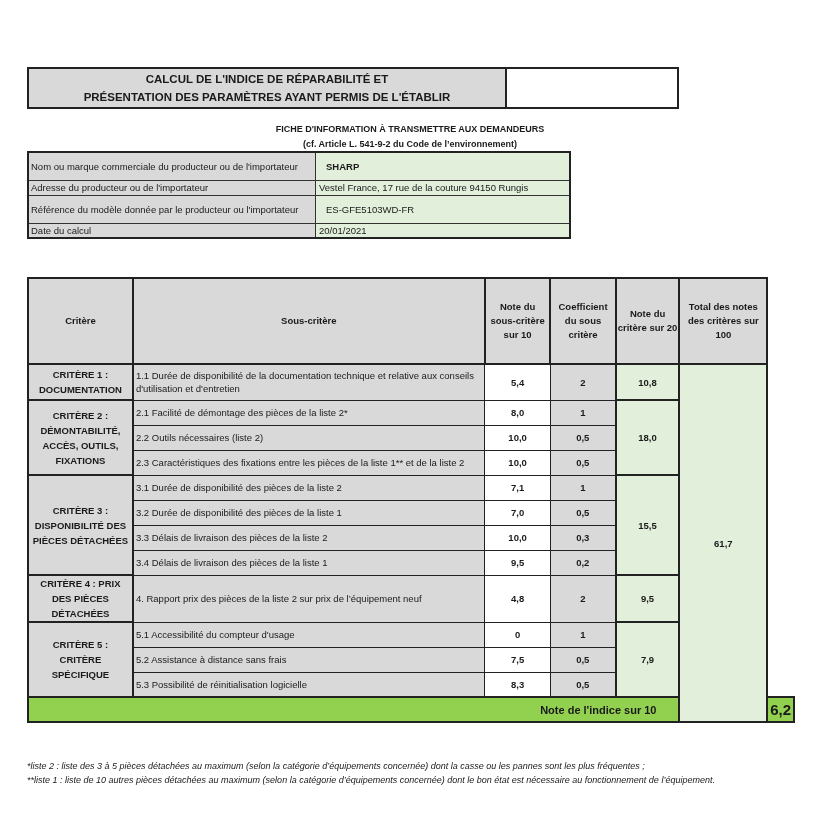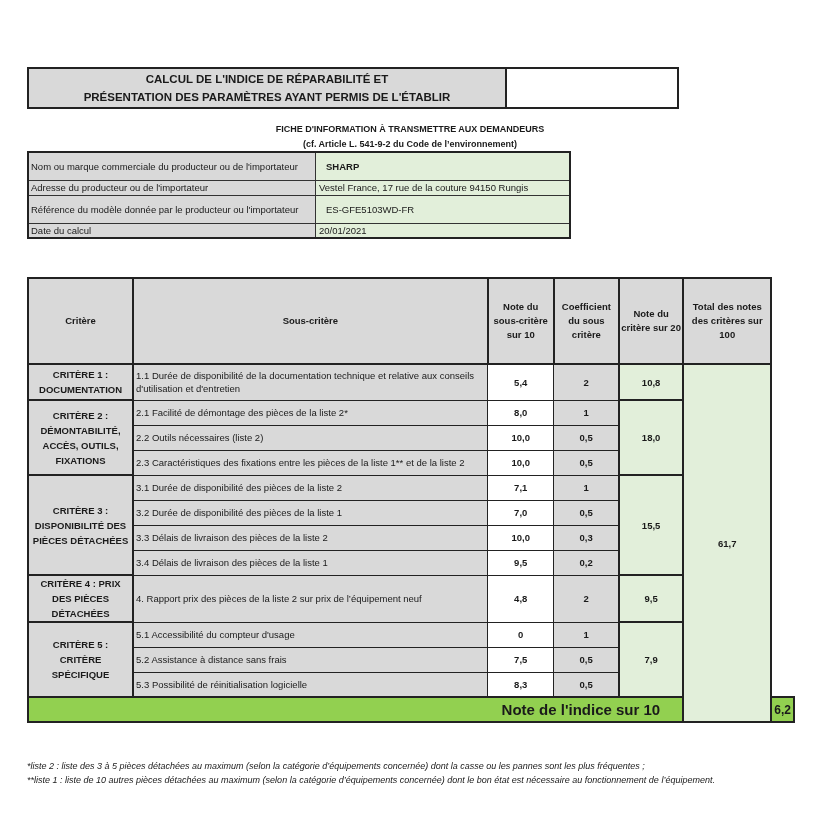--- a/index.html
+++ b/index.html
@@ -25,22 +25,22 @@
   #main td, #main th { box-sizing:border-box; }
   #main th { background:#d9d9d9; border:2px solid #222; font-weight:bold; font-size:9.5px; line-height:14px; text-align:center; height:86px; }
   #main td { border:1.5px solid #222; height:25px; padding:0 2px; }
   td.crit { background:#d9d9d9; font-weight:bold; text-align:center; line-height:15px; border:2px solid #222 !important; }
   td.sub { background:#d9d9d9; line-height:13px; }
   td.note { background:#ffffff; font-weight:bold; text-align:center; }
   td.coef { background:#d9d9d9; font-weight:bold; text-align:center; }
   td.cnote { background:#e2efda; font-weight:bold; text-align:center; border:2px solid #222 !important; }
   td.total { background:#e2efda; font-weight:bold; text-align:center; border:2px solid #222 !important; }
   tr.final td { background:#92d050; height:28px; border:2px solid #222 !important; font-weight:bold; }
-  td.final-label { text-align:right; padding-right:22px !important; font-size:15px; }
-  td.final-val { text-align:left; font-size:12px; }
+  td.final-label { text-align:right; padding-right:22px !important; font-size:11px; }
+  td.final-val { text-align:left; font-size:15px; }
 
   #notes { left:27px; top:727px; width:770px; font-style:italic; font-size:9px; line-height:14px;margin-top:32px; }
 </style>
 </head>
 <body>
 
 <div id="hdr" class="abs">
   <div id="hdr-left">
     <div>CALCUL DE L'INDICE DE RÉPARABILITÉ ET</div>
     <div>PRÉSENTATION DES PARAMÈTRES AYANT PERMIS DE L'ÉTABLIR</div>

